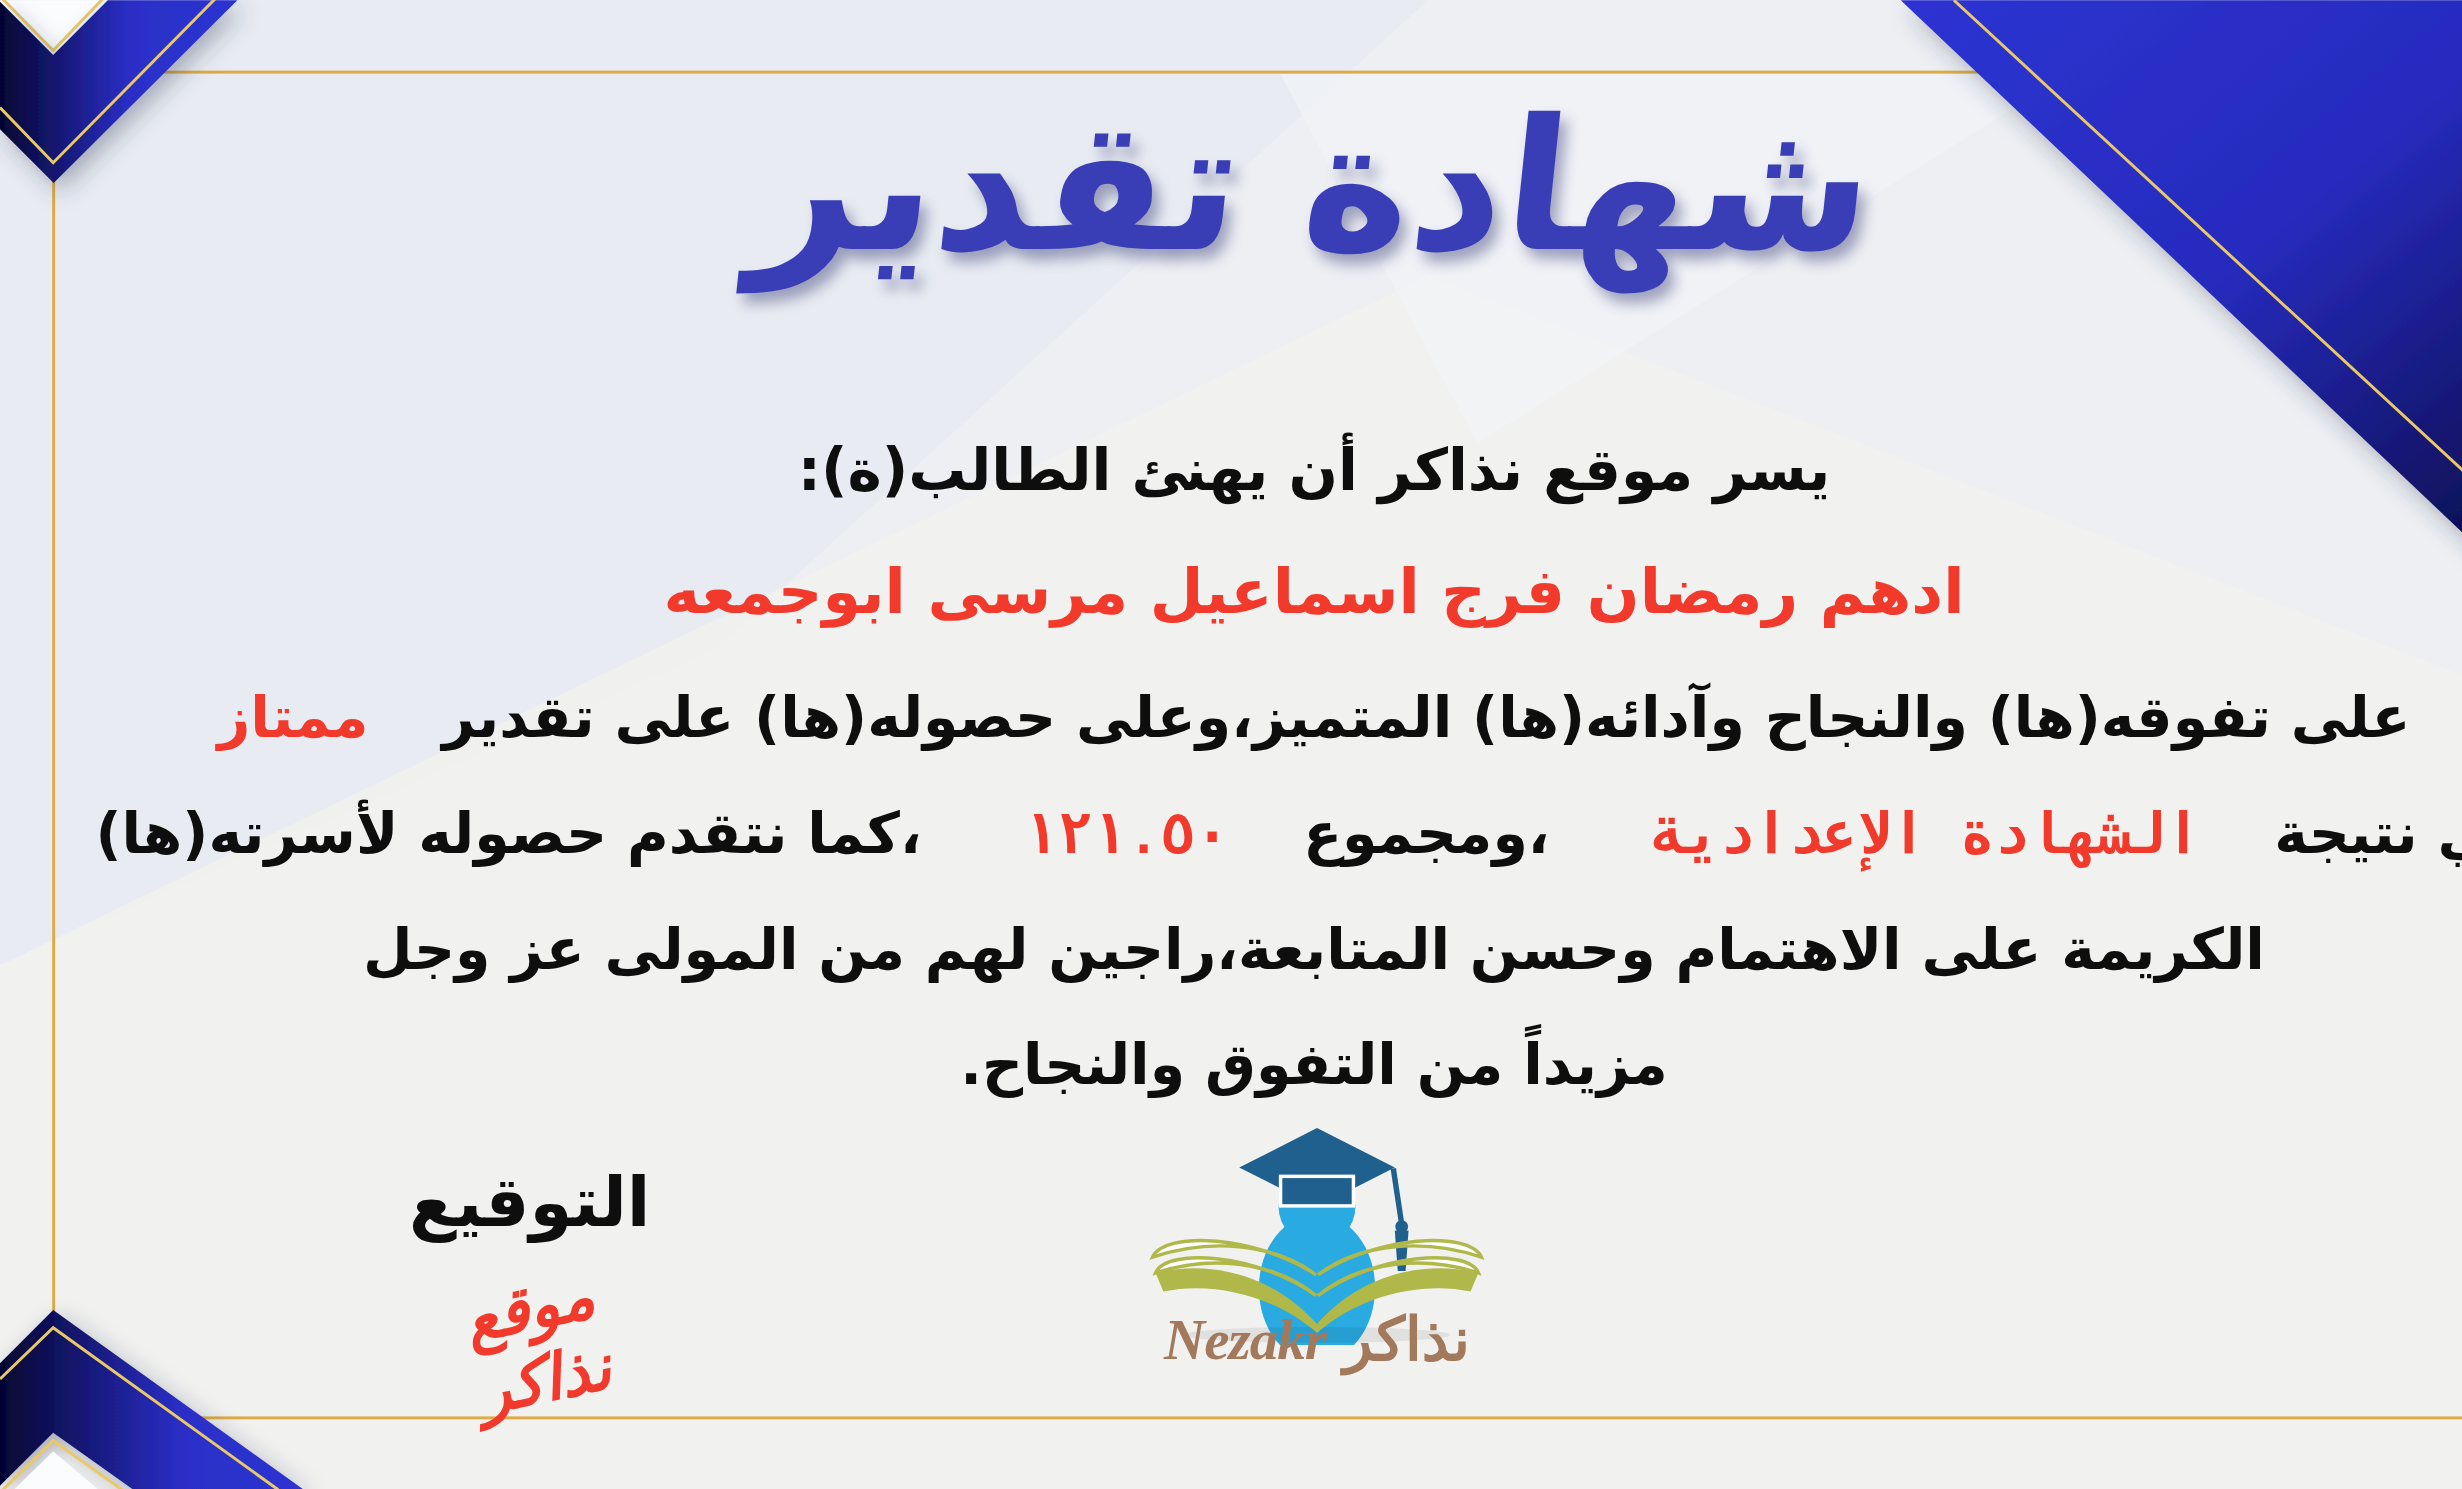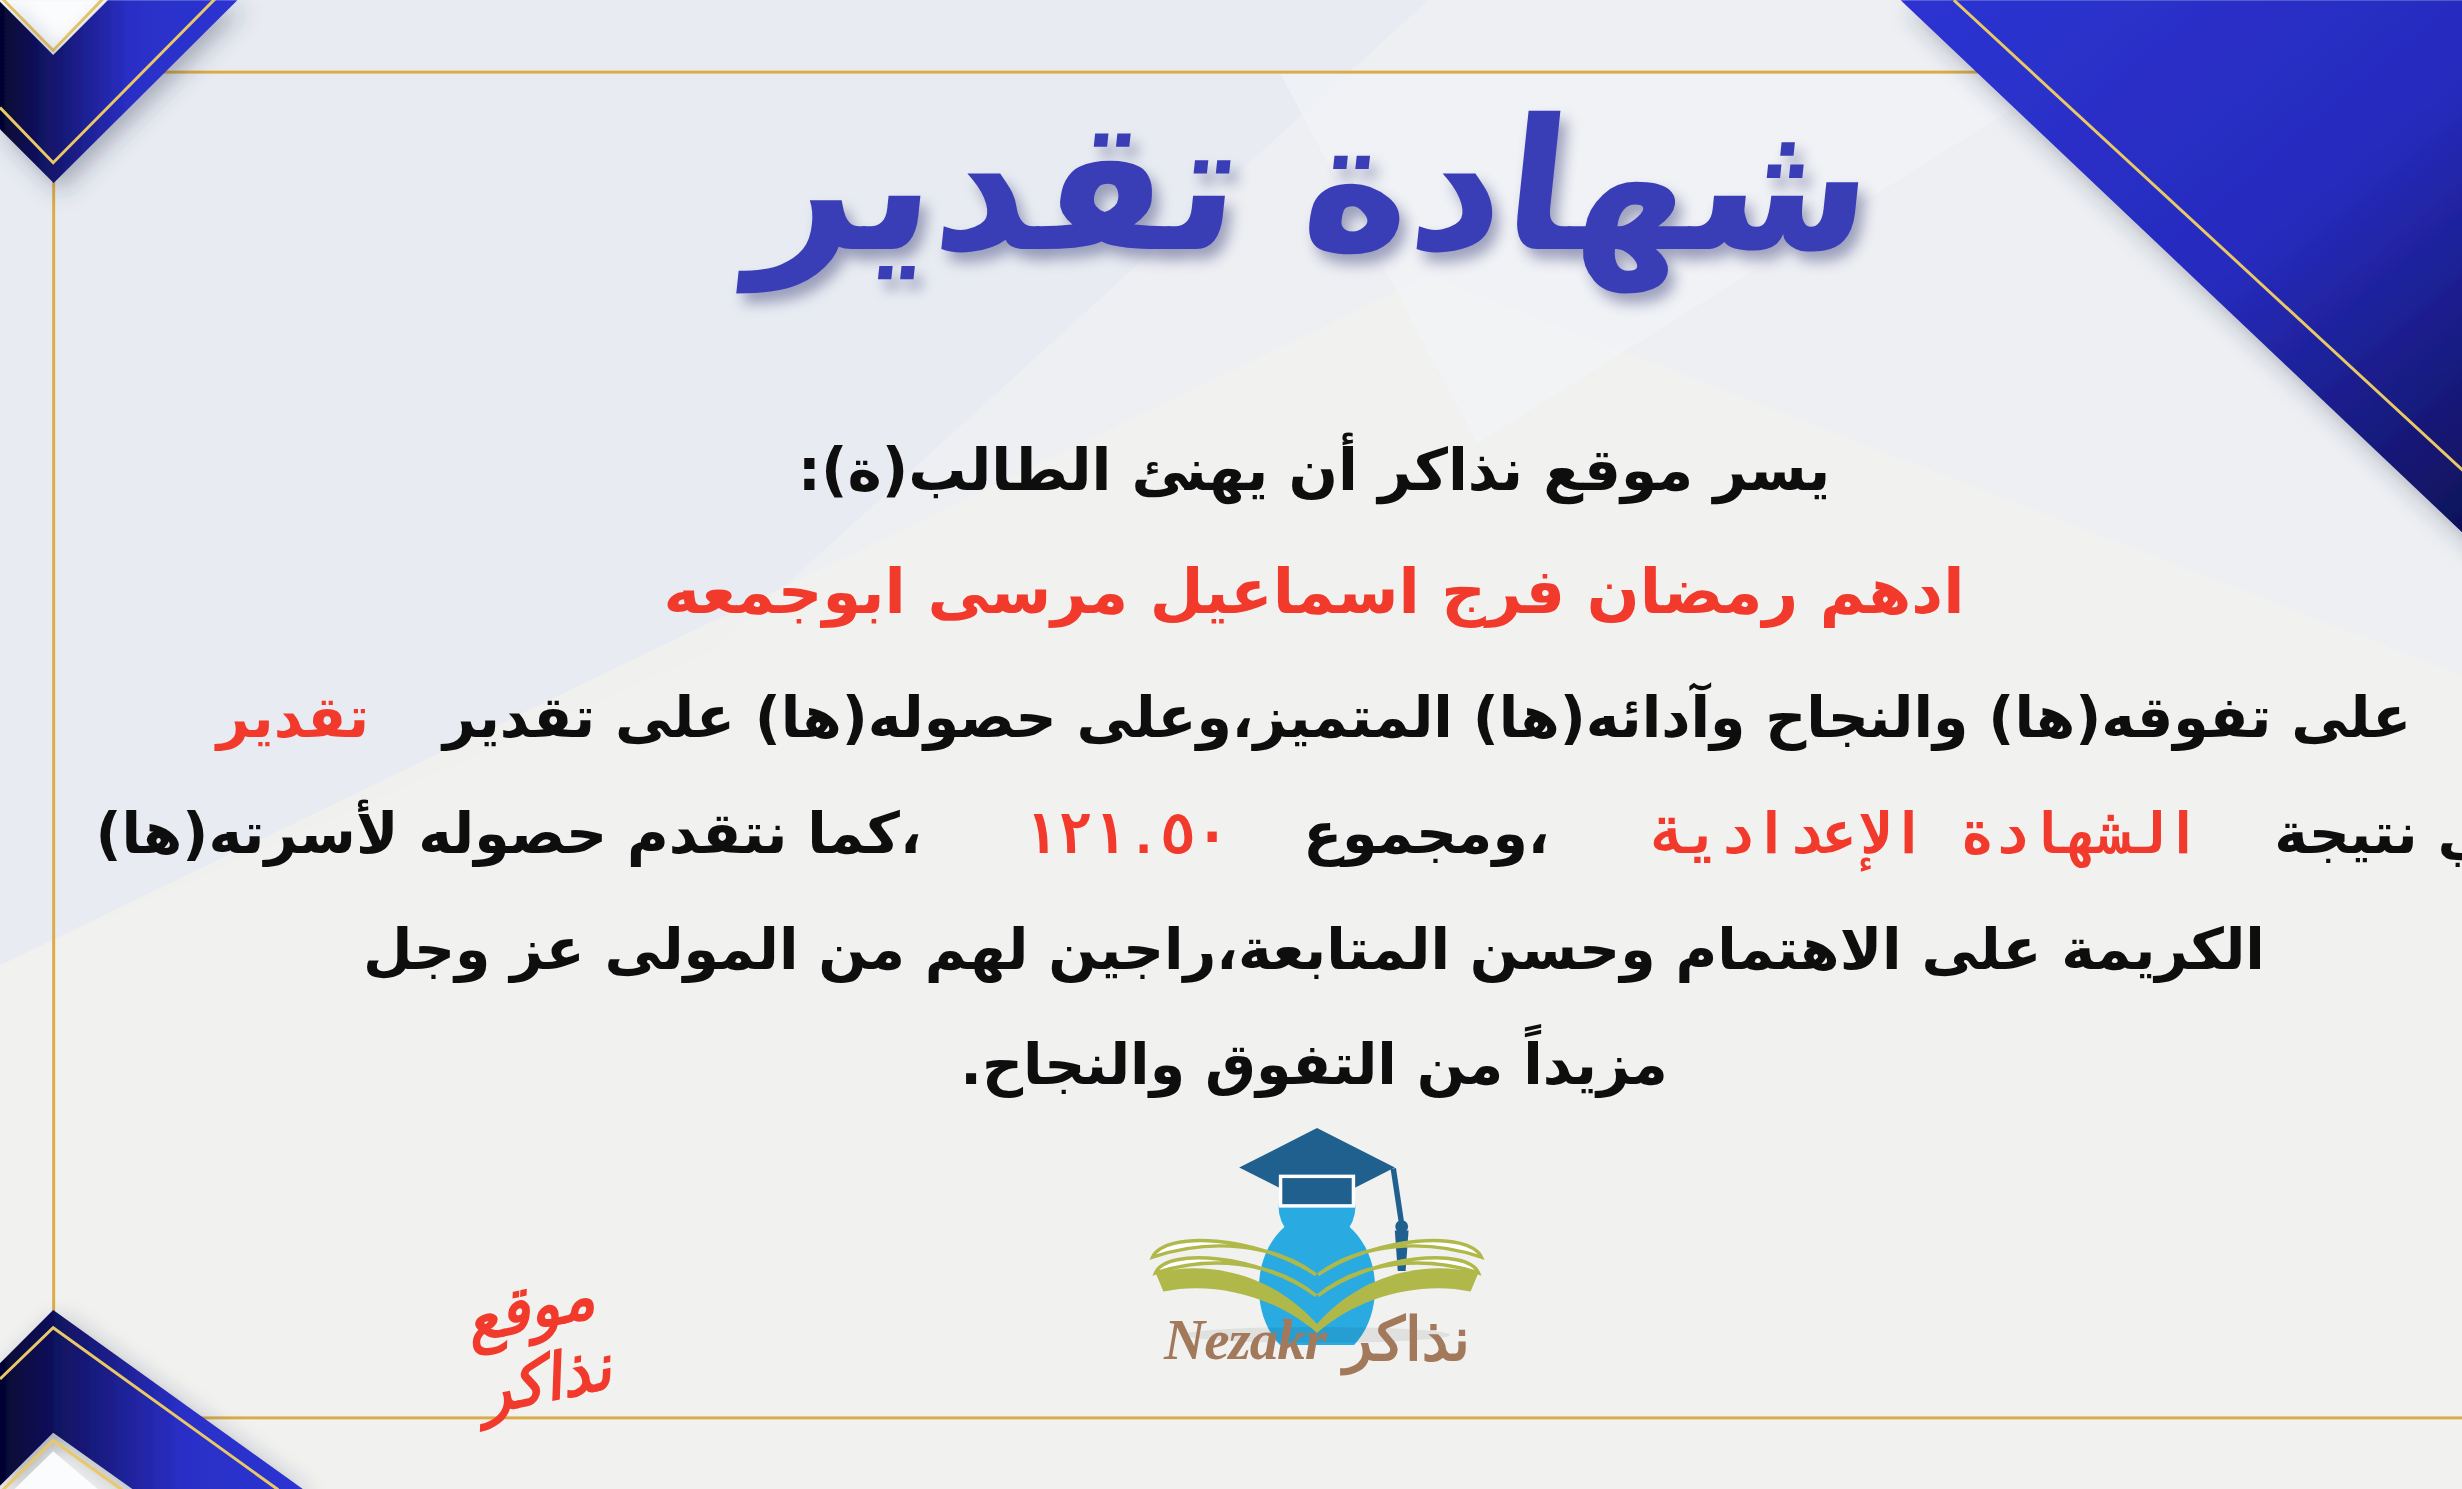--- a/index.html
+++ b/index.html
@@ -93,35 +93,36 @@
   </svg>
 
   <div class="txt title">شهادة تقدير</div>
 
   <div class="txt intro">يسر موقع نذاكر أن يهنئ الطالب(ة):</div>
 
   <div class="txt name">ادهم رمضان فرج اسماعيل مرسى ابوجمعه</div>
 
   <div class="txt b1">
     <span>على تفوقه(ها) والنجاح وآدائه(ها) المتميز،وعلى حصوله(ها) على تقدير</span>
-    <span class="red gapR">تقدير</span>
+    <span class="red gapR">ممتاز</span>
   </div>
 
   <div class="txt b2">
     <span>في نتيجة</span>
     <span class="red gapR gapL">الشهادة الإعدادية</span>
     <span>،ومجموع</span>
     <span class="red gapR gapL">١٢١.٥٠</span>
     <span>،كما نتقدم حصوله لأسرته(ها)</span>
   </div>
 
   <div class="txt b3">الكريمة على الاهتمام وحسن المتابعة،راجين لهم من المولى عز وجل</div>
 
   <div class="txt b4">مزيداً من التفوق والنجاح.</div>
 
+  <div class="sig-label">التوقيع</div>
   <div class="sig-script">موقع نذاكر</div>
 
   <div class="logo">
     <svg width="384" height="227" viewBox="0 0 780 460">
 
       <g>
         <ellipse cx="390" cy="345" rx="118" ry="150" fill="#29abe2"></ellipse>
         <circle cx="390" cy="180" r="78" fill="#29abe2"></circle>
       </g>
 

